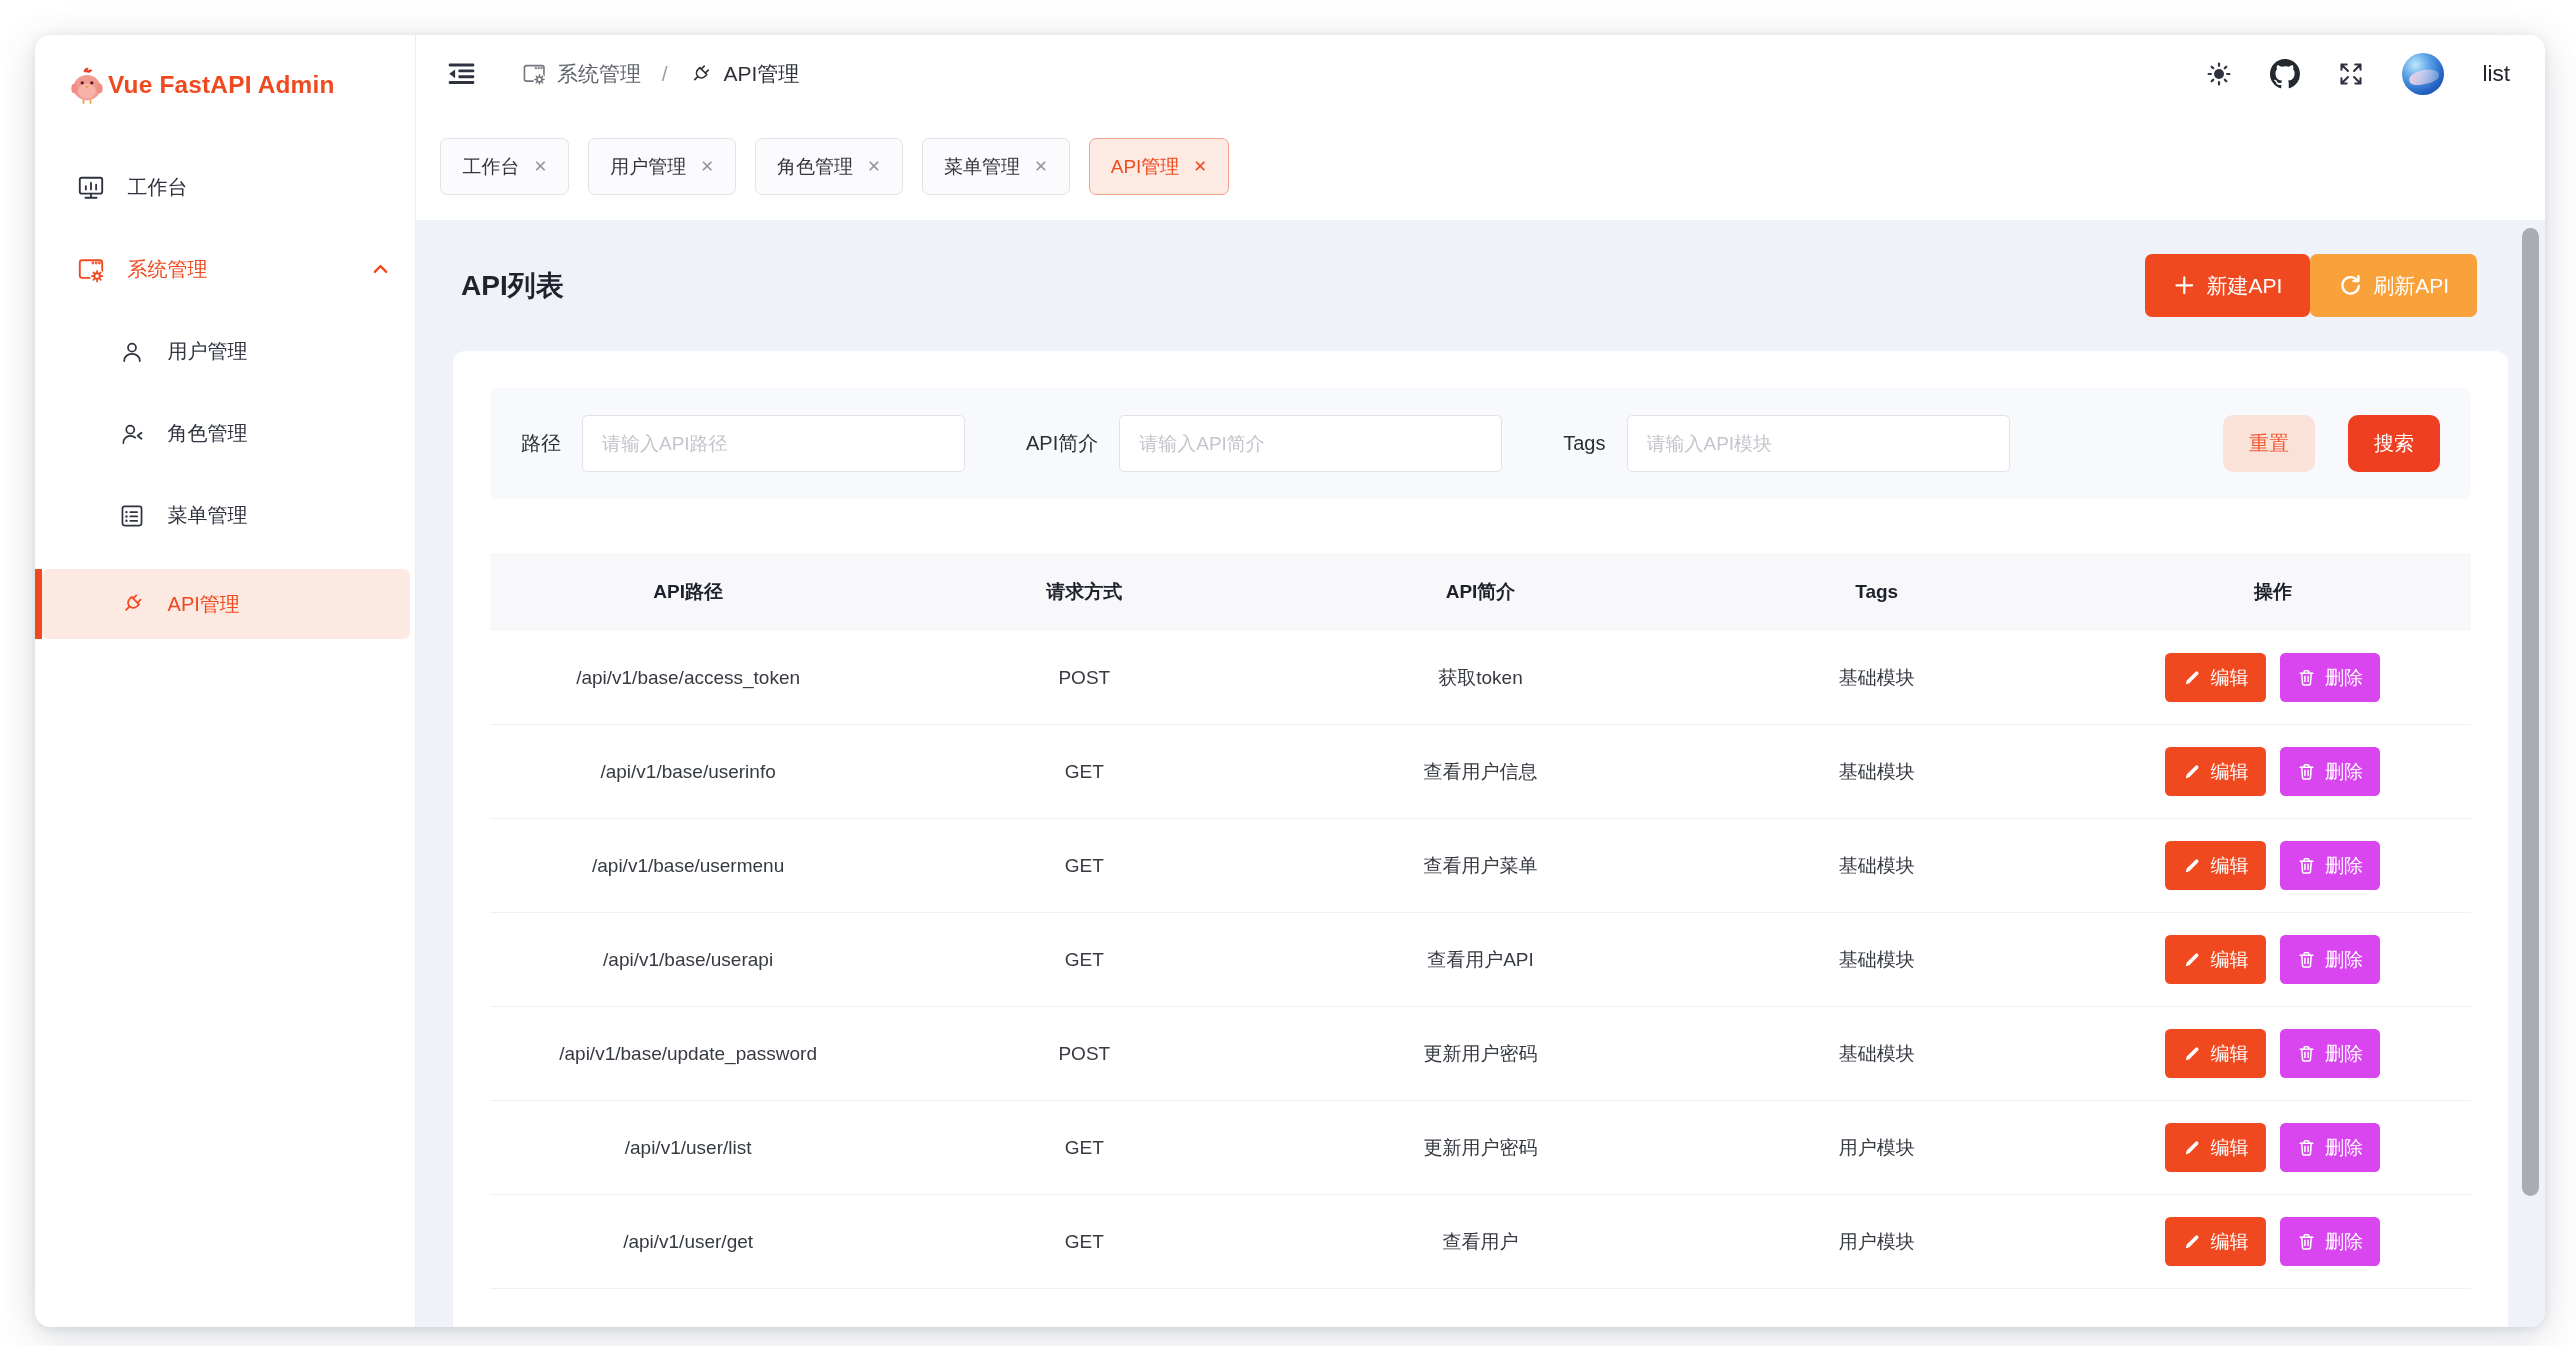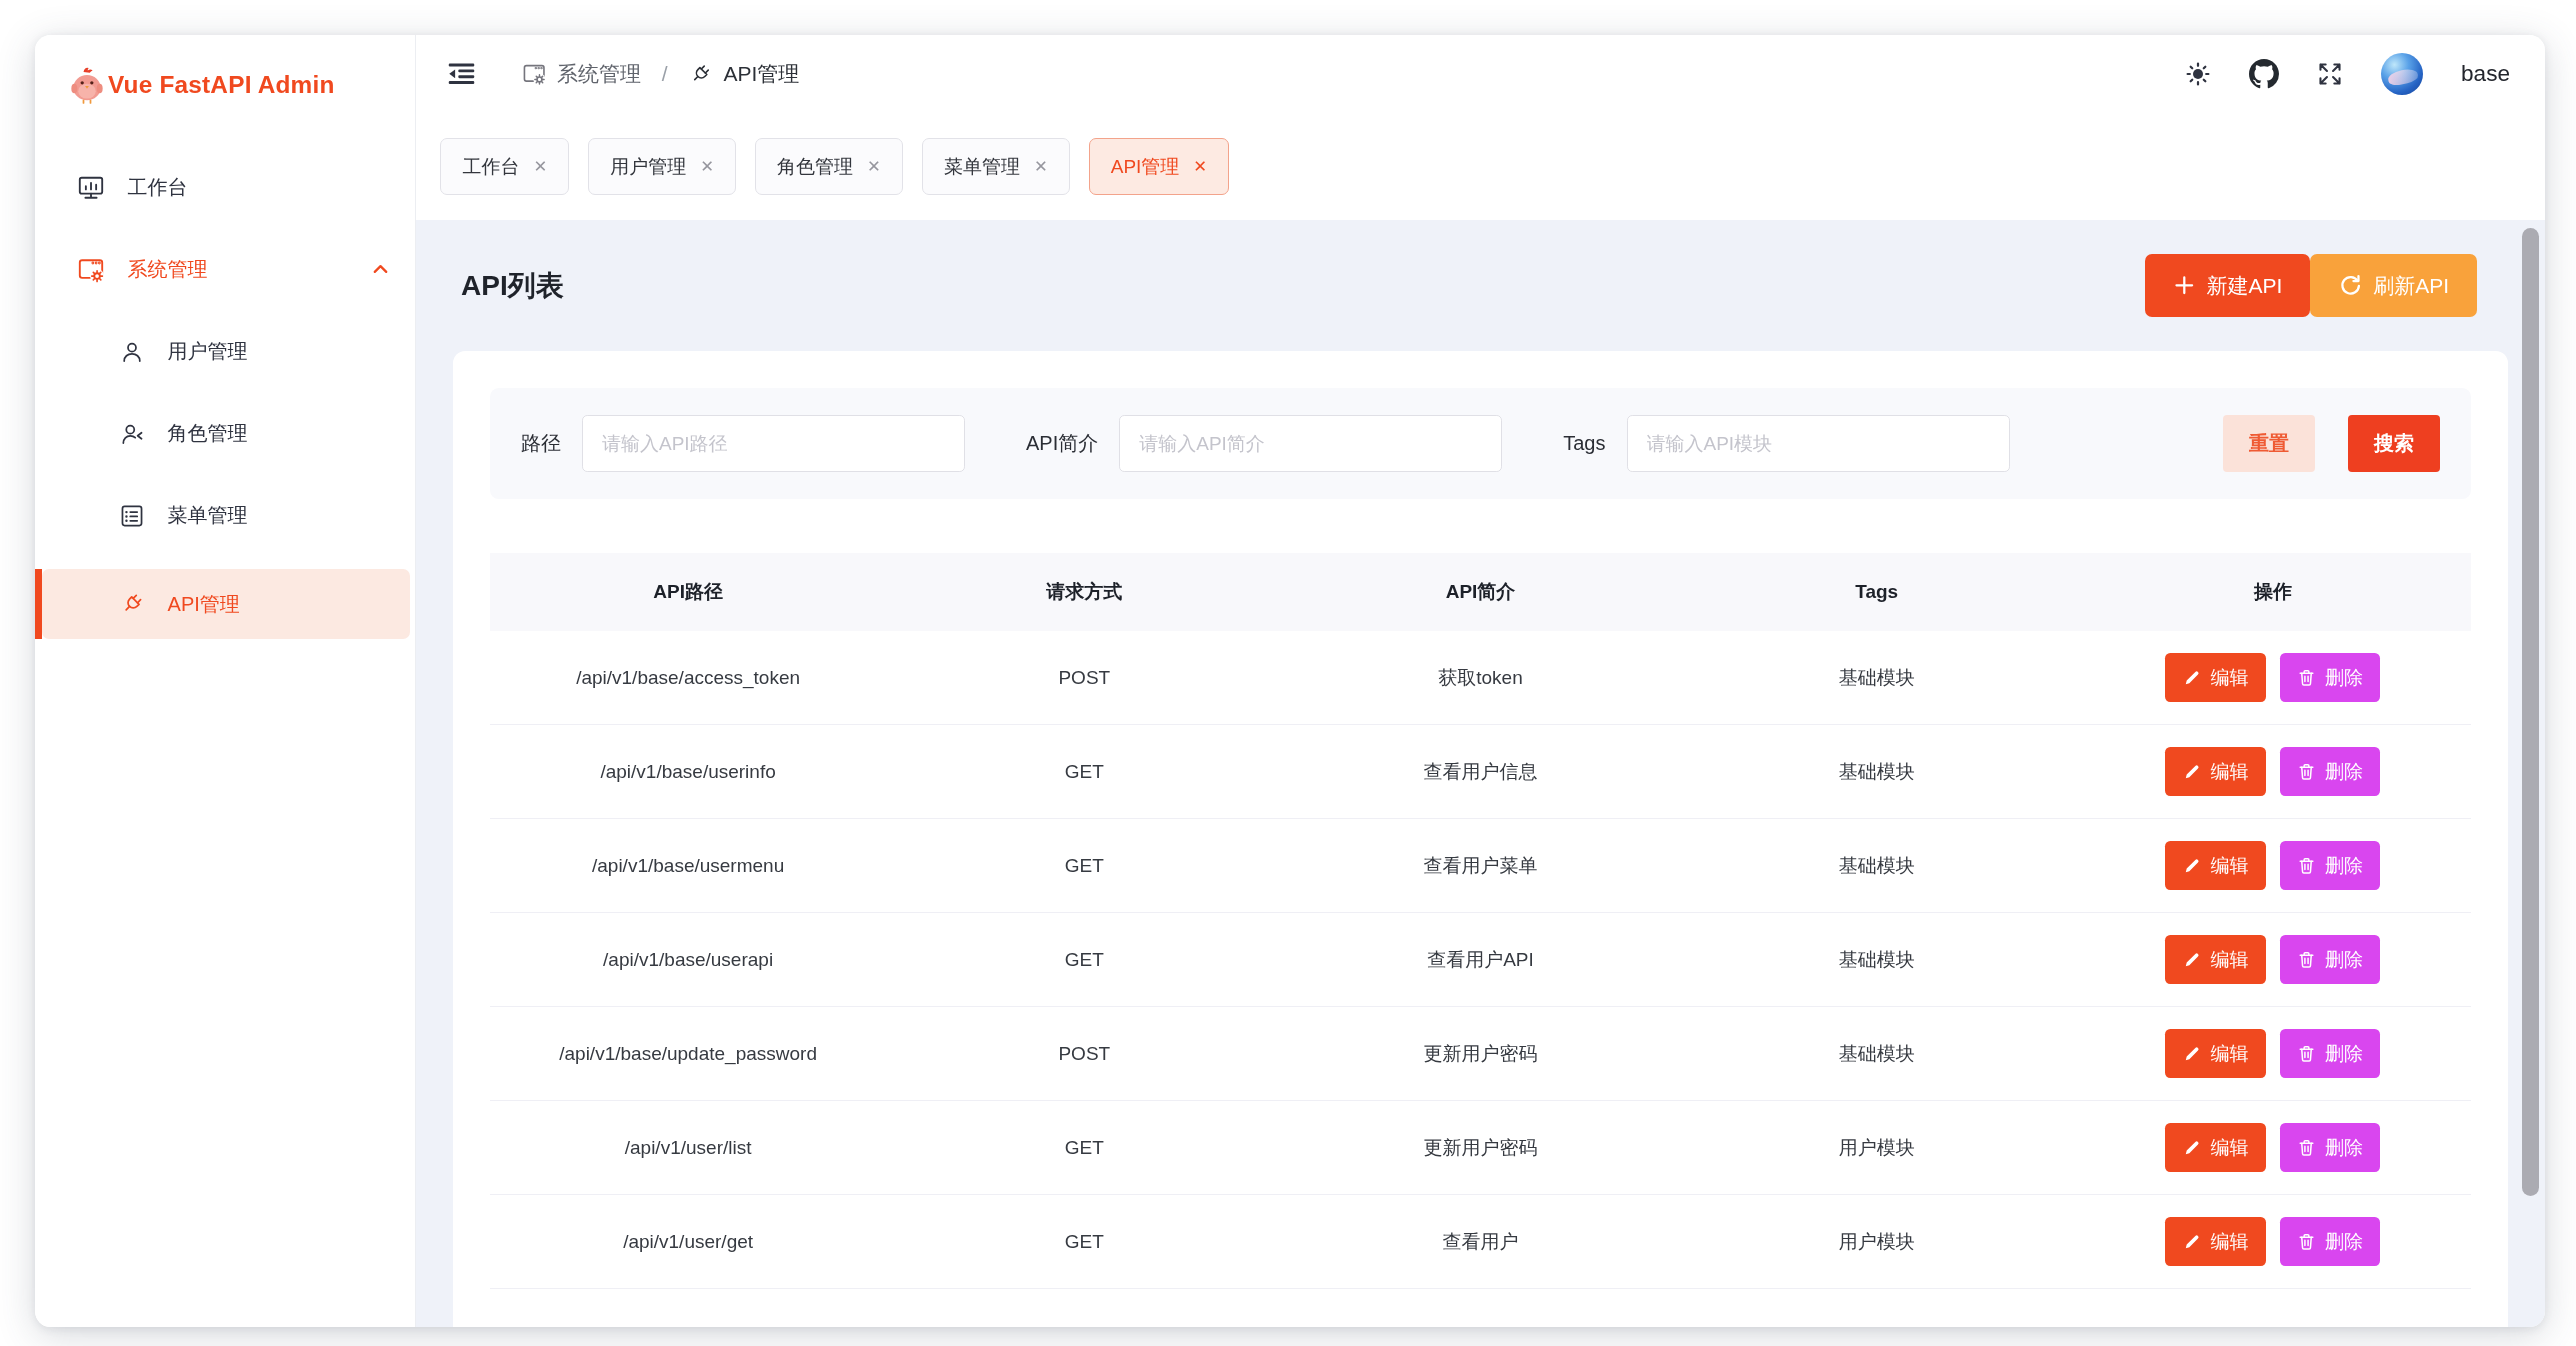--- a/index.html
+++ b/index.html
@@ -58,21 +58,21 @@
   .card { flex:1; margin:0 37px; background:#fff; border-radius:12.2px 12.2px 0 0; padding:37px 37px 0 37px; min-height:0; overflow:hidden; }
   
   .filterbar { height:111px; background:#f8f9fc; border-radius:8.7px; display:flex; align-items:center; padding:0 31px; }
   .f-label { font-size:20px; color:#2b2e35; margin-right:21px; white-space:nowrap; }
   .f-input { width:383px; height:57px; border:0.9px solid #e0e0e6; border-radius:5.2px; background:#fff;
     font-size:19px; color:#000000; padding:8px 19px; outline:none; font-family:inherit; }
   .f-input::placeholder { color:#c4c4cc; }
   .f-group { display:flex; align-items:center; }
   .f-group + .f-group { margin-left:61px; }
   .filter-btns { margin-left:auto; display:flex; gap:33px; }
-  .btn-sm { height:57px; padding:0 26px; font-size:20px; border-radius:4px;font-weight:bold; }
+  .btn-sm { height:57px; padding:0 26px; font-size:20px; border-radius:10px; }
   .btn-reset { background:#fbe2d9; color:#ef5a33; }
   .btn-search { background:#ee3f20; color:#fff; }
   
   .table { margin-top:54px; }
   .t-head { display:flex; background:#f8f8fb; height:78px; align-items:center; }
   .t-col { flex:1; text-align:center; }
   .t-head .t-col { font-size:19px; font-weight:600; color:#1d2129; }
   .t-row { display:flex; height:94px; align-items:center; border-bottom:0.9px solid #efeff5; background:#fff; }
   .t-row .t-col { font-size:19px; color:#363a41; }
   .op-cell { display:flex; justify-content:center; gap:14px; }
@@ -246,21 +246,21 @@
         </span>
         <span class="iconbtn">
           <svg width="26" height="26" viewBox="0 0 30 30" fill="none" stroke="#2f3340" stroke-width="2.4" stroke-linecap="round" stroke-linejoin="round">
             <path d="M18.5 11.5 L26 4 M26 4 h-6 M26 4 v6"></path>
             <path d="M11.5 18.5 L4 26 M4 26 h6 M4 26 v-6"></path>
             <path d="M11.5 11.5 L4 4 M4 4 h6 M4 4 v6"></path>
             <path d="M18.5 18.5 L26 26 M26 26 h-6 M26 26 v-6"></path>
           </svg>
         </span>
         <span class="avatar"></span>
-        <span class="admin-name">base</span>
+        <span class="admin-name">list</span>
       </div>
     </header>
 
     <div class="tabbar">
       <div class="tab">
         <span>工作台</span>
         <span class="x">✕</span>
       </div>
       <div class="tab">
         <span>用户管理</span>

